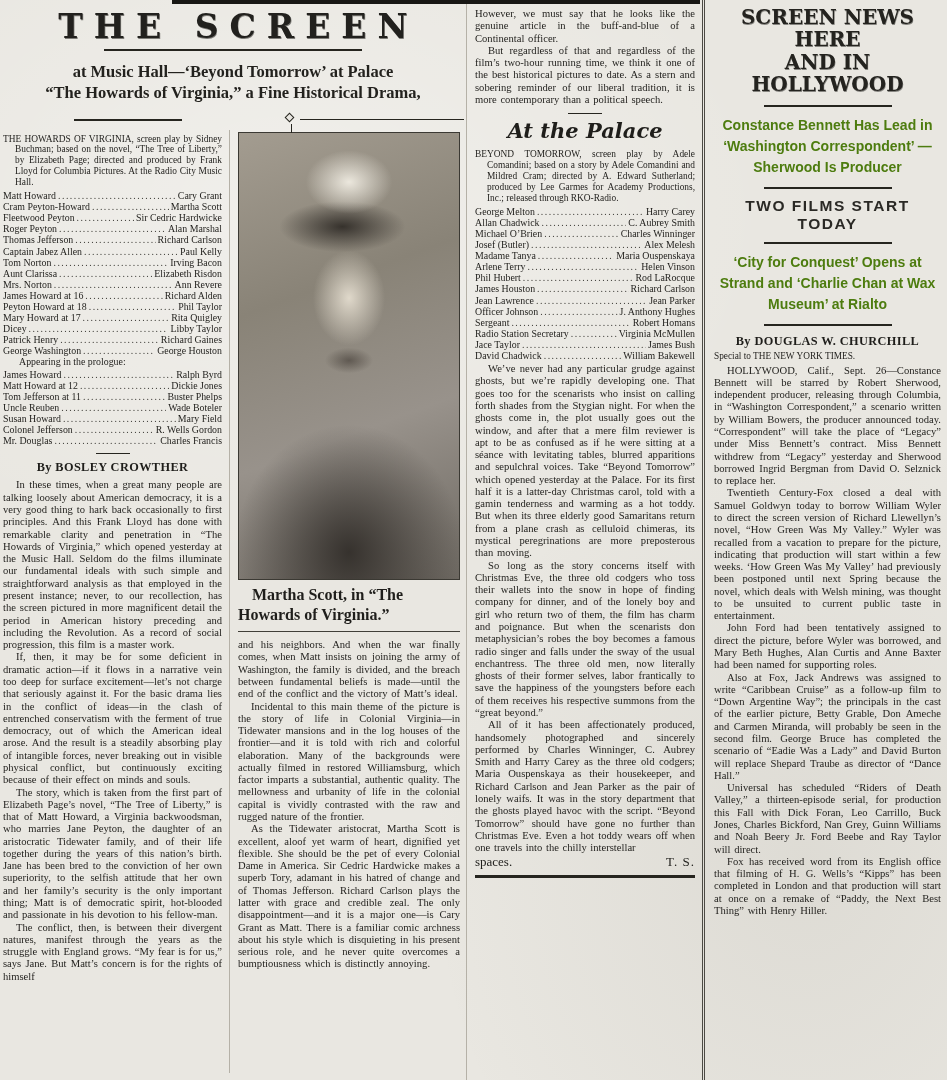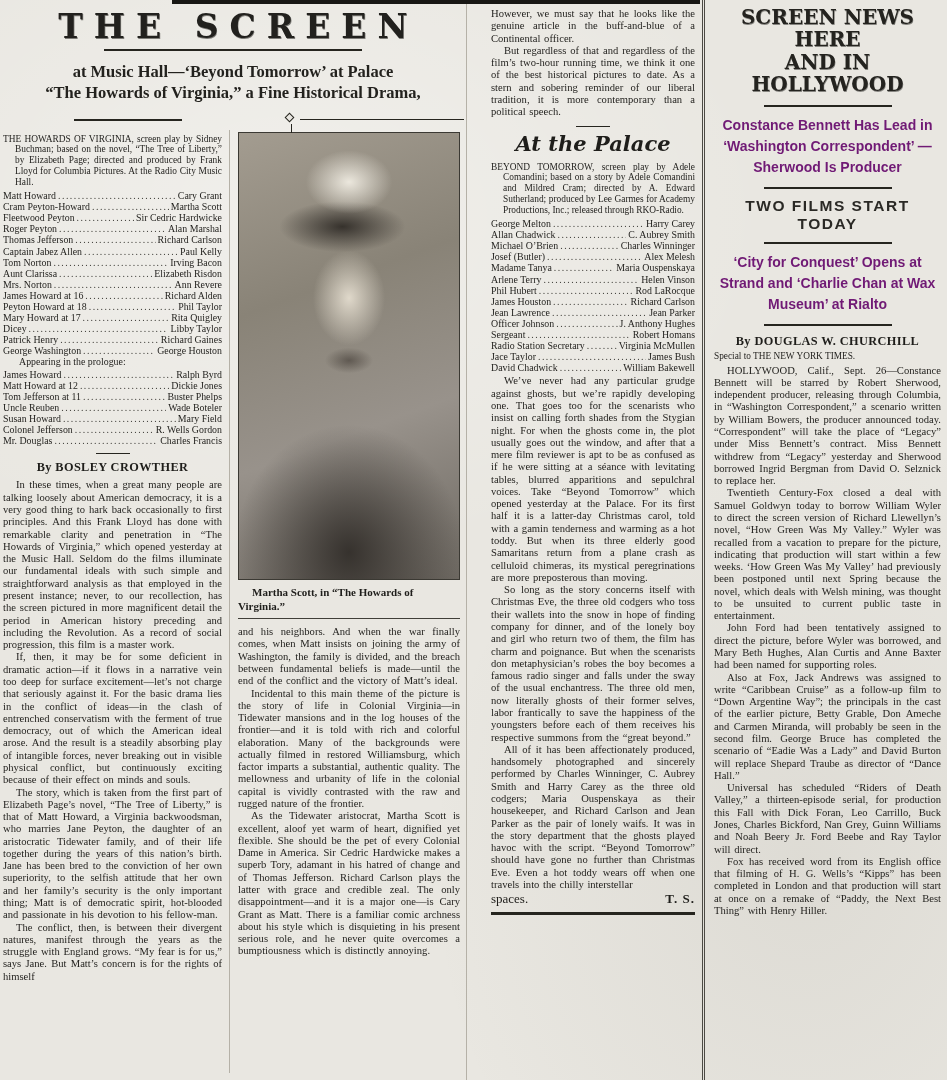--- a/index.html
+++ b/index.html
@@ -53,33 +53,33 @@
     height:448px; border:1px solid #3b3933; margin-top:2px;
     background-color:#8f897d;
     background-image:
       radial-gradient(ellipse 60px 44px at 50% 11%, rgba(240,236,226,0.95), rgba(240,236,226,0) 72%),
       radial-gradient(ellipse 84px 34px at 47% 21%, rgba(38,34,30,0.85), rgba(38,34,30,0) 75%),
       radial-gradient(ellipse 50px 66px at 50% 37%, rgba(228,221,207,0.95), rgba(228,221,207,0) 72%),
       radial-gradient(ellipse 30px 16px at 50% 51%, rgba(55,48,42,0.55), rgba(55,48,42,0) 80%),
       radial-gradient(ellipse 135px 150px at 50% 94%, rgba(48,44,40,0.92), rgba(48,44,40,0) 85%),
       linear-gradient(160deg, #a39c90 0%, #898377 35%, #98928b 65%, #6e6962 100%);
   }
-  .caption { font-size:11px; font-weight:bold; line-height:1.3; text-indent:14px; margin-top:5px; }
+  .caption { font-size:16px; font-weight:bold; line-height:1.3; text-indent:14px; margin-top:5px; }
   .caption-rule { border-top:1.5px solid #403e38; margin:5px 0 7px; }
 
-  .col3 { width:236px; padding:8px 7px 0 24px; border-left:1px solid #b5b1a7; height:1080px; overflow:hidden; }
+  .col3 { width:236px; padding:8px 7px 0 8px; border-left:1px solid #b5b1a7; height:1080px; overflow:hidden; }
   .palace-heading { font-family:"DejaVu Serif", serif; font-style:italic; font-weight:bold; font-size:21px; text-align:center; margin:4px 0 6px; }
   .sig-row { display:flex; font-size:13px; line-height:1.16; }
-  .sig-row .sig { margin-left:auto; font-weight:bold; letter-spacing:1px;text-align:right; }
+  .sig-row .sig { margin-left:auto; font-weight:normal; letter-spacing:1px;text-align:right; }
   .double-rule { border-top:2.5px solid #26251f; border-bottom:1px solid #26251f; height:3px; margin-top:6px; }
 
   .col4 { width:245px; padding:6px 6px 0 9px; border-left:3px double #4c4a44; height:1080px; overflow:hidden; }
   .news-headline { font-family:"DejaVu Serif", serif; font-weight:bold; font-size:20px; line-height:1.12; text-align:center; color:#24231f; text-shadow:0.5px 0.5px 0 rgba(36,35,31,0.5); }
   .news-rule { width:128px; border-top:2px solid #26251f; margin:9px auto 8px; }
-  .deck { font-family:"Liberation Sans", sans-serif; font-weight:bold; font-size:14px; line-height:1.5; text-align:center; color:#701a75; }
+  .deck { font-family:"Liberation Sans", sans-serif; font-weight:bold; font-size:14px; line-height:1.5; text-align:center; color:#4d7c0f; }
   .subhead2 { font-family:"Liberation Sans", sans-serif; font-weight:bold; font-size:15.5px; letter-spacing:1.5px; text-align:center; color:#2a2925; }
   .news-byline { text-align:center; font-weight:bold; font-size:12.3px; letter-spacing:0.4px; margin-top:2px; }
   .news-credit { font-size:9.3px; margin:2px 0 4px; }
 </style>
 </head>
 <body>
 
 <div class="page">
   <div class="top-bar"></div>
 

